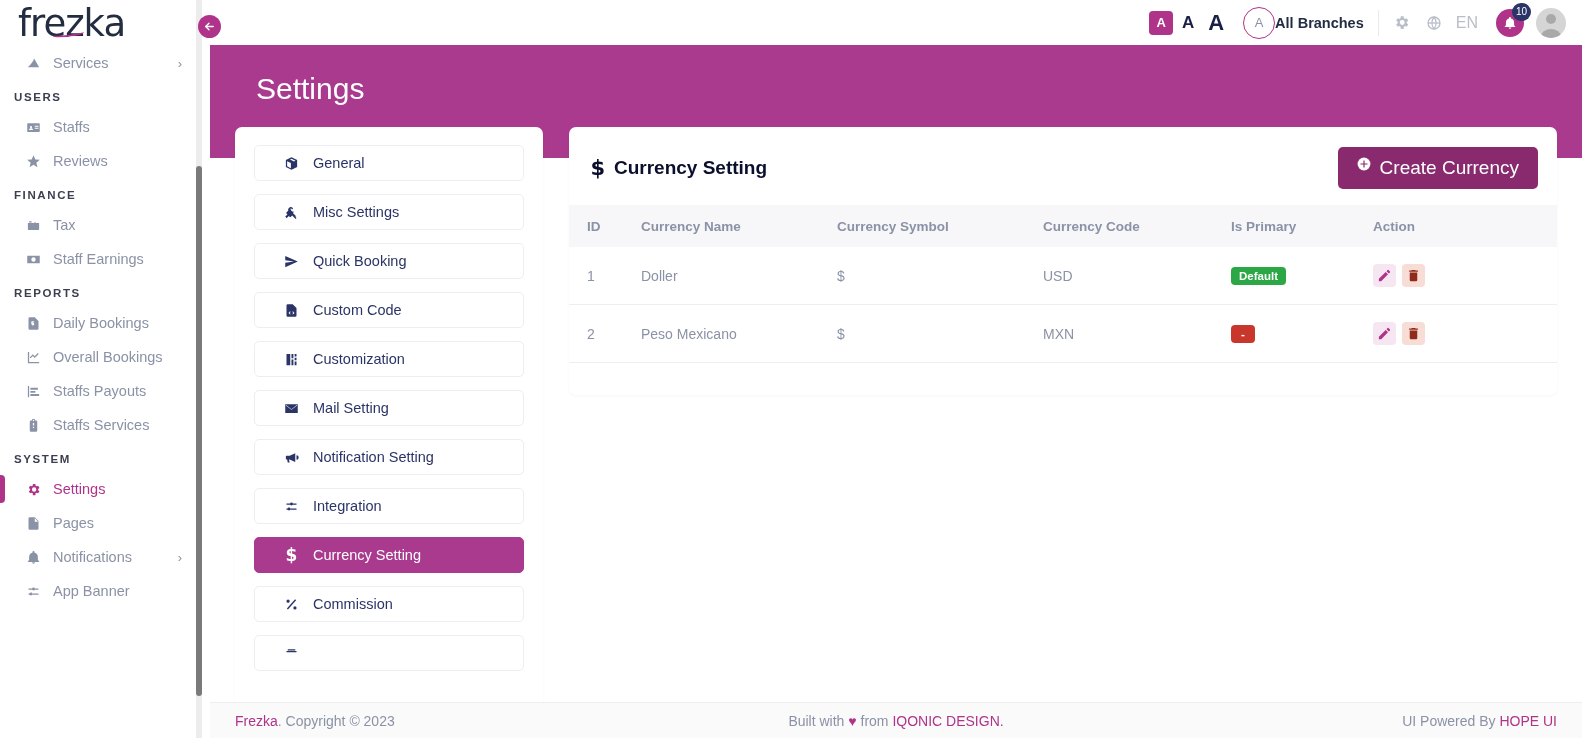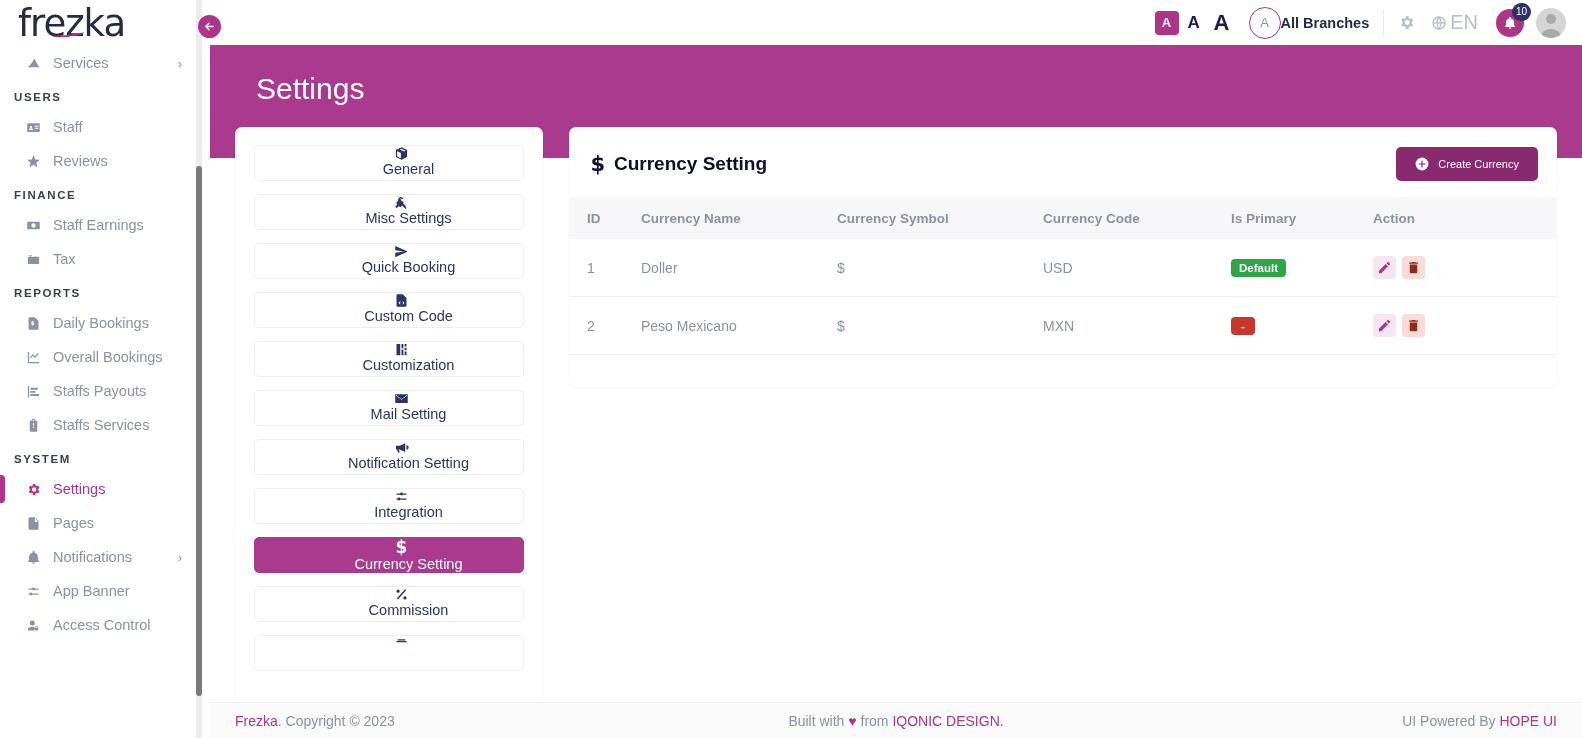--- a/index.html
+++ b/index.html
@@ -86,22 +86,22 @@
     width: 32px; height: 32px; border-radius: 50%;
     border: 1.5px solid #b0338a; color: #8a92a6;
     display: flex; align-items: center; justify-content: center;
     font-size: 13px;
   }
   #branch-label {
     margin-left: 0; font-size: 14.5px; color: #232d42; font-weight: 600;
   }
   .tb-divider { width: 1px; height: 26px; background: #e9e9ef; margin: 0 14px; }
   .tb-icon { color: #b9bec9; cursor: pointer; display: flex; align-items: center; }
-  #lang { display: flex; align-items: center; gap: 3px; color: #b9bec9;
-          font-size: 20px; margin-left: 16px; cursor: pointer; }
+  #lang { display: flex; align-items: center; gap: 14px; color: #b9bec9;
+          font-size: 16px; margin-left: 16px; cursor: pointer; }
   #bell-wrap { position: relative; margin-left: 18px; cursor: pointer; }
   #bell {
     width: 28px; height: 28px; border-radius: 50%; background: #b0338a;
     color: #fff; display: flex; align-items: center; justify-content: center;
     font-size: 14px;
   }
   #bell-badge {
     position: absolute; top: -6px; right: -7px; min-width: 18px; height: 18px;
     border-radius: 9px; background: #2b3467; color: #fff; font-size: 10px;
     display: flex; align-items: center; justify-content: center; padding: 0 4px;
@@ -134,21 +134,21 @@
 
   #settings-menu {
     position: absolute; left: 25px; top: 82px; width: 308px;
     background: #fff; border-radius: 7px; padding: 18px 19px 0 19px;
     height: 618px; overflow: hidden;
     box-shadow: 0 1px 3px rgba(0,0,0,0.04);
   }
   .menu-item {
     display: flex; align-items: center; height: 36px; margin-bottom: 13px;
     border: 1px solid #eceef1; border-radius: 5px; padding-left: 29px;
-    color: #2b3467; font-size: 14.5px; cursor: pointer; background: #fff; flex-direction: column;
+    color: #2b3467; font-size: 14.5px; cursor: pointer; background: #fff;
   }
   .menu-item .m-ico {
     width: 19px; display: flex; align-items: center; color: #2b3467;
     flex: 0 0 auto;
   }
   .menu-item .m-label { margin-left: 10px; }
   .menu-item.active {
     background: #a93a8e; border-color: #a93a8e; color: #fff;
   }
   .menu-item.active .m-ico { color: #fff; }
@@ -160,22 +160,22 @@
   }
   #card-head {
     display: flex; align-items: center; justify-content: space-between;
     padding: 20px 19px 16px 19px;
   }
   #card-title {
     display: flex; align-items: center; gap: 9px;
     font-size: 19px; font-weight: 700; color: #0b0f2e;
   }
   #create-btn {
-    display: flex; align-items: center; gap: 9px;
-    background: #8a2a6e; color: #fff; font-size: 11px;
+    display: flex; gap: 9px;
+    background: #8a2a6e; color: #fff; font-size: 19px;
     border: none; border-radius: 5px; padding: 10px 19px; cursor: pointer;
   }
   table { width: 100%; border-collapse: collapse; }
   thead tr { background: #f7f7f9; }
   th {
     text-align: left; font-size: 13.5px; font-weight: 600; color: #8a92a6;
     padding: 13px 0; height: 42px;
   }
   td {
     font-size: 14px; color: #8a92a6; padding: 17px 0;
@@ -241,46 +241,46 @@
           <span class="nav-label">Services</span>
           <span class="nav-caret">›</span>
         </div>
         <div class="nav-section">USERS</div>
         <div class="nav-item">
           <span class="nav-ico">
             <svg class="ico-svg" width="15" height="15" viewBox="0 0 24 24" fill="currentColor">
               <path d="M21 5H3a1 1 0 00-1 1v12a1 1 0 001 1h18a1 1 0 001-1V6a1 1 0 00-1-1zM8 9.5a1.8 1.8 0 110 3.6 1.8 1.8 0 010-3.6zM11.3 16H4.7c0-1.8 1.5-2.7 3.3-2.7s3.3.9 3.3 2.7zM20 14h-6v-1.6h6V14zm0-3.4h-6V9h6v1.6z"></path>
             </svg>
           </span>
-          <span class="nav-label">Staff</span>
+          <span class="nav-label">Staffs</span>
         </div>
         <div class="nav-item">
           <span class="nav-ico">
             <svg class="ico-svg" width="15" height="15" viewBox="0 0 24 24" fill="currentColor">
               <path d="M12 17.3l-6.2 3.7 1.6-7L2 9.2l7.1-.6L12 2l2.9 6.6 7.1.6-5.4 4.8 1.6 7z"></path>
             </svg>
           </span>
           <span class="nav-label">Reviews</span>
         </div>
         <div class="nav-section">FINANCE</div>
         <div class="nav-item">
           <span class="nav-ico">
             <svg class="ico-svg" width="15" height="15" viewBox="0 0 24 24" fill="currentColor">
+              <path d="M3 8h18v10a1 1 0 01-1 1H4a1 1 0 01-1-1V8zm2-3h4v2H5V5zm9.5 1.5l1.4 1.4-7 7-1.4-1.4 7-7zM8 13a1.3 1.3 0 110 2.6A1.3 1.3 0 018 13zm8-4a1.3 1.3 0 110 2.6A1.3 1.3 0 0116 9z"></path>
+            </svg>
+          </span>
+          <span class="nav-label">Tax</span>
+        </div>
+        <div class="nav-item">
+          <span class="nav-ico">
+            <svg class="ico-svg" width="15" height="15" viewBox="0 0 24 24" fill="currentColor">
               <path d="M2 6h20v12H2V6zm10 2.5A3.5 3.5 0 1015.5 12 3.5 3.5 0 0012 8.5zM5 9a1 1 0 11-1 1 1 1 0 011-1zm14 4a1 1 0 11-1 1 1 1 0 011-1z"></path>
             </svg>
           </span>
           <span class="nav-label">Staff Earnings</span>
-        </div>
-        <div class="nav-item">
-          <span class="nav-ico">
-            <svg class="ico-svg" width="15" height="15" viewBox="0 0 24 24" fill="currentColor">
-              <path d="M3 8h18v10a1 1 0 01-1 1H4a1 1 0 01-1-1V8zm2-3h4v2H5V5zm9.5 1.5l1.4 1.4-7 7-1.4-1.4 7-7zM8 13a1.3 1.3 0 110 2.6A1.3 1.3 0 018 13zm8-4a1.3 1.3 0 110 2.6A1.3 1.3 0 0116 9z"></path>
-            </svg>
-          </span>
-          <span class="nav-label">Tax</span>
         </div>
         <div class="nav-section">REPORTS</div>
         <div class="nav-item">
           <span class="nav-ico">
             <svg class="ico-svg" width="15" height="15" viewBox="0 0 24 24" fill="currentColor">
               <path d="M14 2H6a2 2 0 00-2 2v16a2 2 0 002 2h12a2 2 0 002-2V8l-6-6zm-1 12.4h-1.3v1h-1.4v-1h-1.5v-1.3h1.5v-.7H9.2a.9.9 0 01-.9-.9v-1.8a.9.9 0 01.9-.9h1.1v-1h1.4v1H13v1.3h-2.3v.7h1.4a.9.9 0 01.9.9v1.8a.9.9 0 01-.9.9z"></path>
             </svg>
           </span>
           <span class="nav-label">Daily Bookings</span>
         </div>
@@ -336,28 +336,20 @@
         </div>
         <div class="nav-item">
           <span class="nav-ico">
             <svg class="ico-svg" width="15" height="15" viewBox="0 0 24 24" fill="currentColor">
               <path d="M4 7h7v2H4V7zm9 0h7v2h-7V7zm-9 8h4v2H4v-2zm6 0h10v2H10v-2z"></path>
               <circle cx="12" cy="8" r="2.3"></circle>
               <circle cx="8" cy="16" r="2.3"></circle>
             </svg>
           </span>
           <span class="nav-label">App Banner</span>
-        </div>
-        <div class="nav-item">
-          <span class="nav-ico">
-            <svg class="ico-svg" width="15" height="15" viewBox="0 0 24 24" fill="currentColor">
-              <path d="M10 12a4 4 0 100-8 4 4 0 000 8zm0 2c-3.9 0-7 1.9-7 4.2V20h11v-2.6c0-.9.3-1.7.8-2.3A14 14 0 0010 14zm8.7 1.6v-1a1.7 1.7 0 10-3.4 0v1a.8.8 0 00-.8.8v2.8a.8.8 0 00.8.8h3.4a.8.8 0 00.8-.8v-2.8a.8.8 0 00-.8-.8zm-.9 0h-1.6v-1a.8.8 0 111.6 0v1z"></path>
-            </svg>
-          </span>
-          <span class="nav-label">Access Control</span>
         </div>
       </div>
   </div>
 
   <div id="sidebar-scrollbar">
     <div id="sidebar-scrollbar-thumb"></div>
   </div>
 </div>
 
 <div id="collapse-btn">

